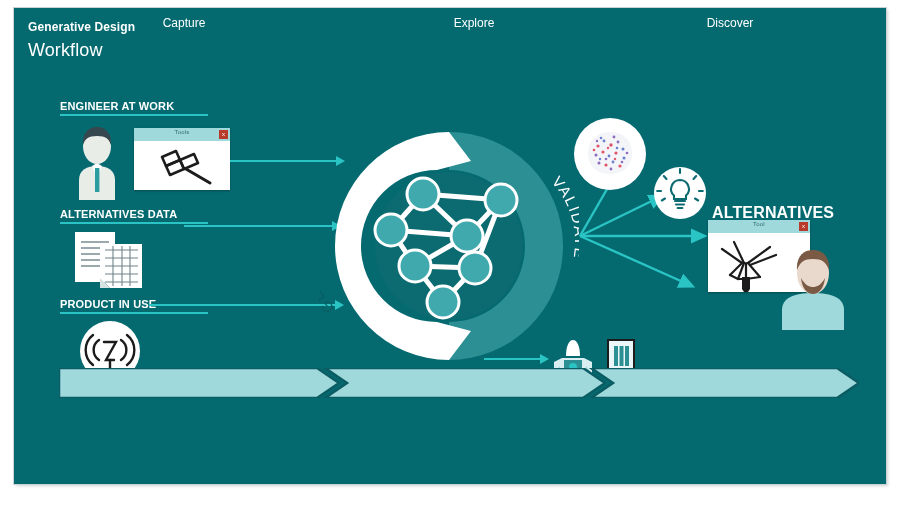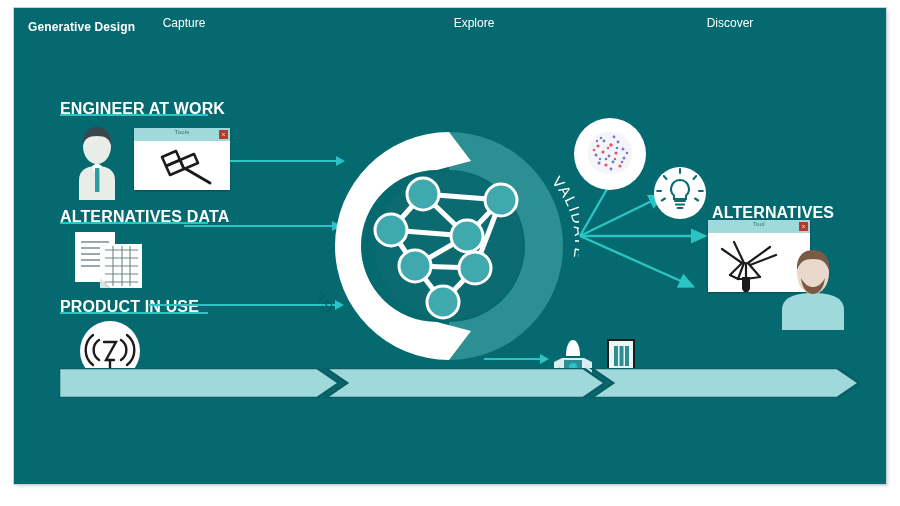--- a/index.html
+++ b/index.html
@@ -10,21 +10,21 @@
     background:#046A70; overflow:hidden;
     box-shadow:0 0 0 1px #c8d2d4, 2px 2px 3px rgba(0,0,0,.18);
   }
 
   
   .title-block{position:absolute;left:14px;top:8px;}
   .title-1{color:#ffffff;font-size:12px;font-weight:bold;line-height:23px;letter-spacing:.1px;}
   .title-2{color:#ffffff;font-size:18px;font-weight:normal;line-height:22px;letter-spacing:.1px;}
 
   
-  .col-label{position:absolute;color:#ffffff;font-size:16px;font-weight:bold;letter-spacing:.15px;white-space:nowrap;}
+  .col-label{position:absolute;color:#ffffff;font-size:11px;font-weight:bold;letter-spacing:.15px;white-space:nowrap;}
   .col-rule{position:absolute;height:2px;background:#2BC4C4;}
 
   
   .arrow-line{position:absolute;height:2px;background:#2BC4C4;}
   .arrow-head{position:absolute;width:0;height:0;border-top:5px solid transparent;border-bottom:5px solid transparent;border-left:9px solid #2BC4C4;}
 
   
   .win{position:absolute;background:#ffffff;box-shadow:0 1px 2px rgba(0,0,0,.3);}
   .win-bar{position:absolute;left:0;top:0;right:0;height:13px;background:#9FD9DB;}
   .win-title{position:absolute;left:0;right:0;top:1px;text-align:center;font-size:6px;color:#2F6F72;letter-spacing:.2px;}
@@ -38,20 +38,21 @@
   
   .fig{position:absolute;}
 </style>
 </head>
 <body>
 
 <div id="slide">
 
   <div class="title-block">
     <div class="title-1">Generative Design</div>
+    <div class="title-2">Workflow</div>
   </div>
 
   <div class="col-label" style="left:46px;top:92px;">ENGINEER AT WORK</div>
   <div class="col-rule" style="left:46px;top:106px;width:148px;"></div>
 
   <svg class="fig" style="left:52px;top:114px;" width="62" height="78" viewBox="0 0 62 78">
     <path d="M13 78 V58 C13 48 21 44 31 44 C41 44 49 48 49 58 V78 Z" fill="#E8EDE7"></path>
     <path d="M26 44 L31 56 L36 44 L31 41 Z" fill="#FFFFFF"></path>
     <rect x="29" y="46" width="4.4" height="24" fill="#2B9CA0"></rect>
     <path d="M31 8 C21 8 17 15 17 24 C17 34 23 42 31 42 C39 42 45 34 45 24 C45 15 41 8 31 8 Z" fill="#E8EDE7"></path>

